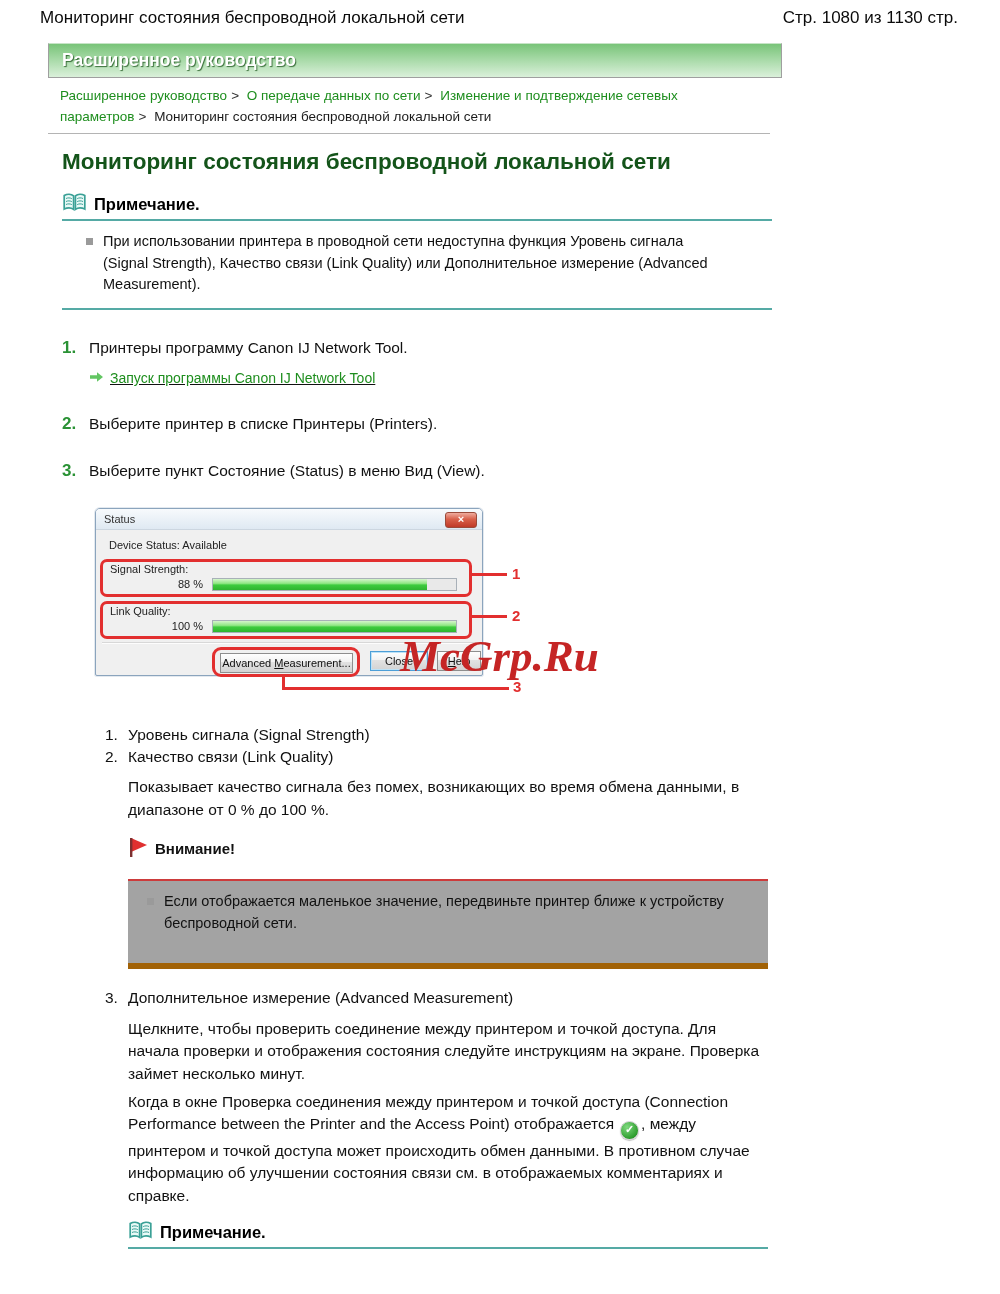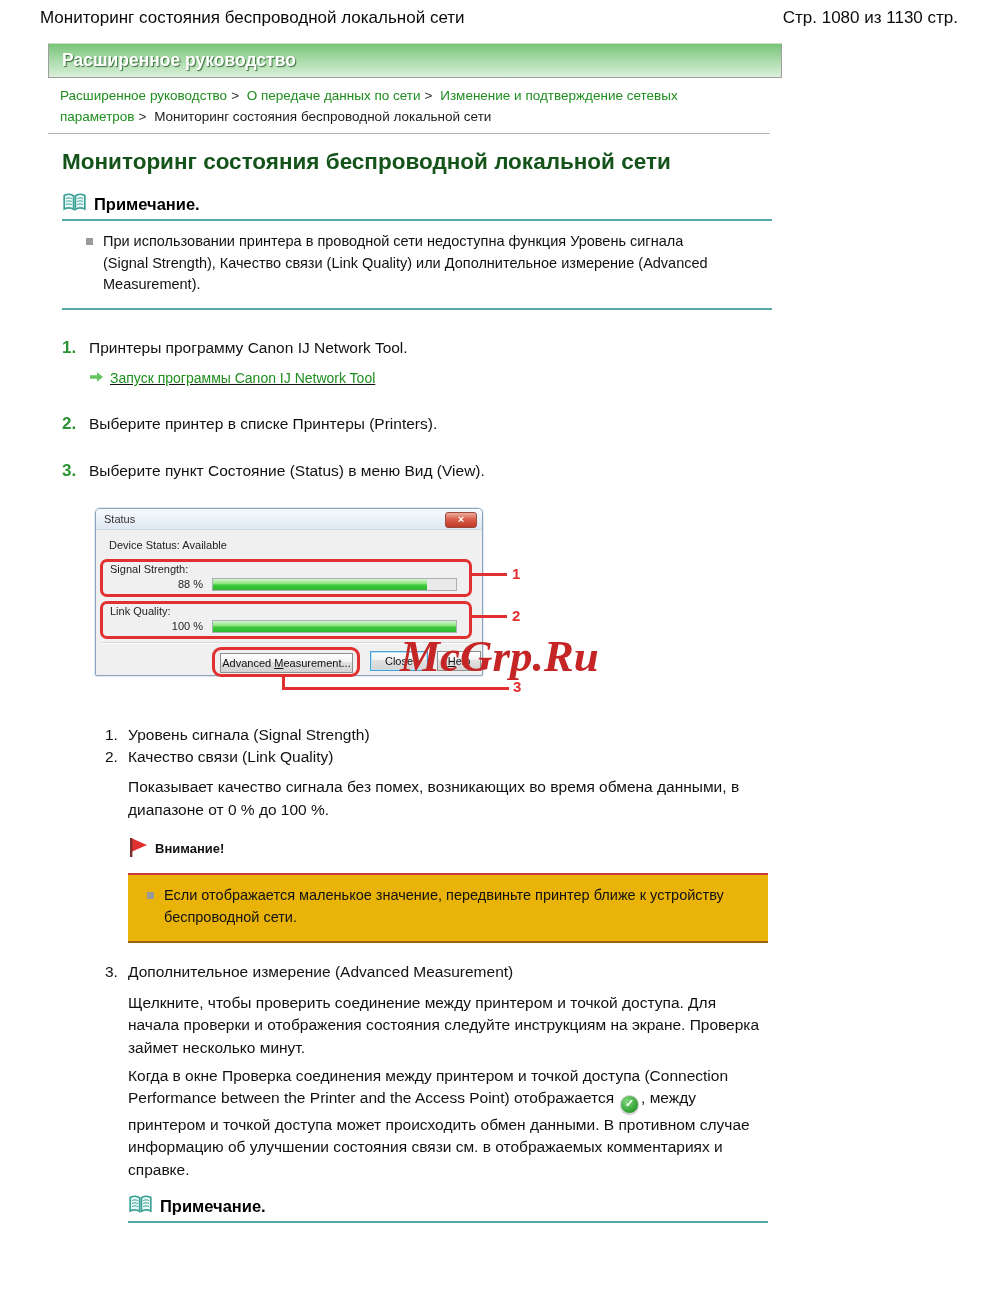--- a/index.html
+++ b/index.html
@@ -77,22 +77,22 @@
   .watermark { position:absolute; left:305px; top:122px; font-family:"Liberation Serif", serif; font-style:italic;
                font-weight:bold; font-size:45px; color:#c52525; white-space:nowrap; }
   
   .legend { margin:14px 0 0 43px; width:665px; list-style:none; }
   .leg-head { display:flex; font-size:15.5px; line-height:1.4; }
   .leg-num { width:23px; flex:0 0 auto; }
   .leg-desc { margin:9px 0 13px 23px; font-size:15.5px; line-height:1.45; width:635px; }
   .leg-desc + .leg-desc { margin-top:-7px; }
   
   .warn { margin:15px 0 18px 23px; width:640px; }
-  .warn-head { display:flex; align-items:center; gap:5px; padding-bottom:12px; border-bottom:2px solid #cc3b3b; font-size:13px; font-weight:bold; }
-  .warn-body { background:#eab308; border-bottom:2px solid #a16207; padding:10px 14px 12px 19px; }
+  .warn-head { display:flex; align-items:center; gap:5px; padding-bottom:18px; border-bottom:2px solid #cc3b3b; font-size:15px; font-weight:bold; }
+  .warn-body { background:#a3a3a3; border-bottom:6px solid #a16207; padding:10px 14px 28px 19px; }
   .warn-body .bullet-item { width:600px; }
   
   .check-icon { display:inline-flex; width:17px; height:17px; border-radius:50%;
                 background:radial-gradient(circle at 35% 30%, #7fd97f, #2f9e2f 70%, #1d7a1d);
                 color:#fff; font-size:11px; font-weight:bold; align-items:center; justify-content:center;
                 vertical-align:-4px; margin:0 2px 0 6px; border:1px solid #cfcfcf; box-shadow:0 1px 1px rgba(0,0,0,.25); }
   
   .note-nested { margin:14px 0 0 23px; width:640px; }
 </style>
 </head>

